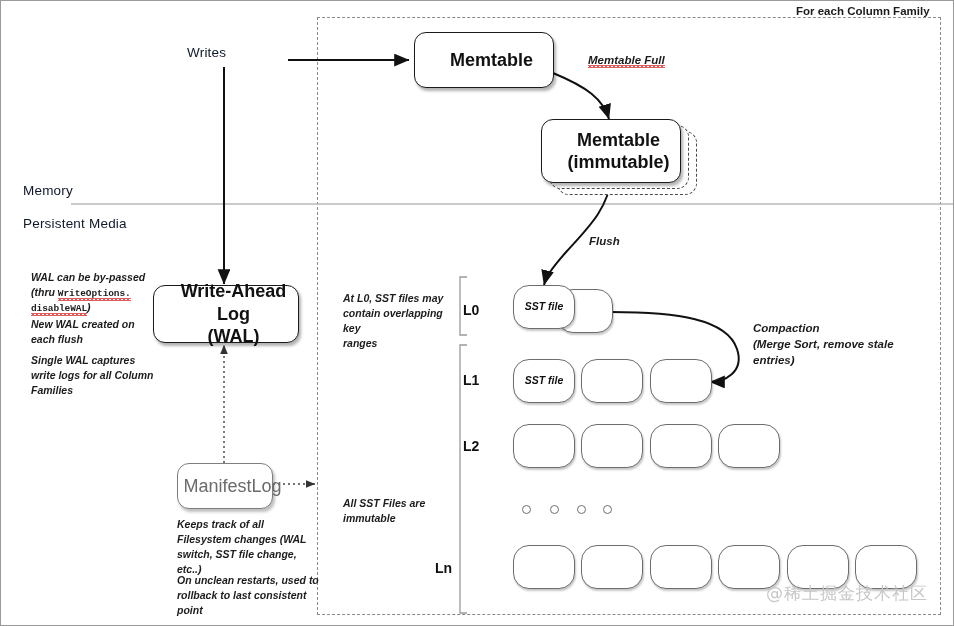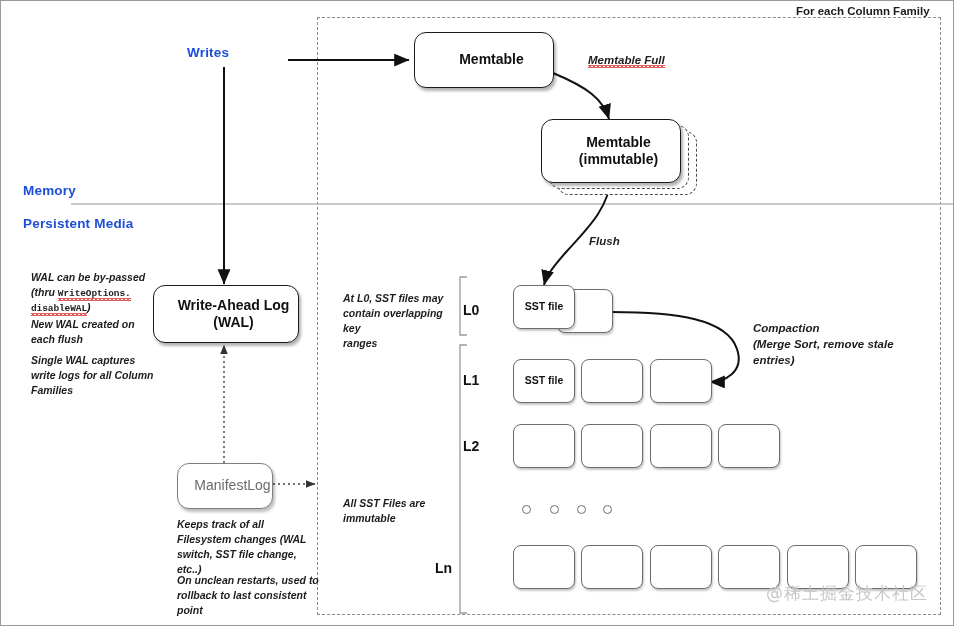--- a/index.html
+++ b/index.html
@@ -38,38 +38,39 @@
     justify-content: center;
     text-align: center;
     box-shadow: 2px 3px 3px rgba(0,0,0,0.30);
     font-weight: bold;
     color: #111111;
     line-height: 1.25;
   }
   .rbox.thin {
     border: 1.1px solid #6d6d6d;
     box-shadow: 1px 2px 2px rgba(0,0,0,0.22);
-    border-radius: 8px;
+    border-radius: 16px;
+    font-style: italic;
   }
   .rbox.gray {
     border: 1.3px solid #7e7e7e;
     color: #6b6b6b;
     box-shadow: 2px 3px 3px rgba(0,0,0,0.25);
   }
   .rbox.dashed-ghost {
     border: 1.4px dashed #4a4a4a;
     background: #ffffff;
     box-shadow: none;
   }
 
   
   .hdr {
     position: absolute;
-    font-weight: bold;
-    color: #1d4ed8;
+    font-weight: normal;
+    color: #0f172a;
     font-size: 13.5px;
     letter-spacing: 0.2px;
   }
   .note {
     position: absolute;
     font-style: italic;
     font-weight: bold;
     font-size: 10.5px;
     line-height: 1.42;
     color: #1c1c1c;
@@ -125,21 +126,21 @@
   }
   .watermark {
     position: absolute;
     color: #c7c7c7;
     font-size: 17px;
     letter-spacing: 1px;
     font-family: "DejaVu Sans", sans-serif;
     white-space: nowrap;
   }
   .sstlabel { font-size: 10.5px; font-weight: bold; }
-  .bigbox-label { font-size: 14px; padding-left: 15px; }
+  .bigbox-label { font-size: 18px; padding-left: 15px; }
 </style>
 </head>
 <body>
 
 <div id="canvas">
 
   <div class="cf-box" style="left:316px; top:16px; width:624px; height:598px;"></div>
   <div class="cf-label" style="left:795px; top:4px;">For each Column Family</div>
 
   <div class="hdr" style="left:22px; top:182px;">Memory</div>

